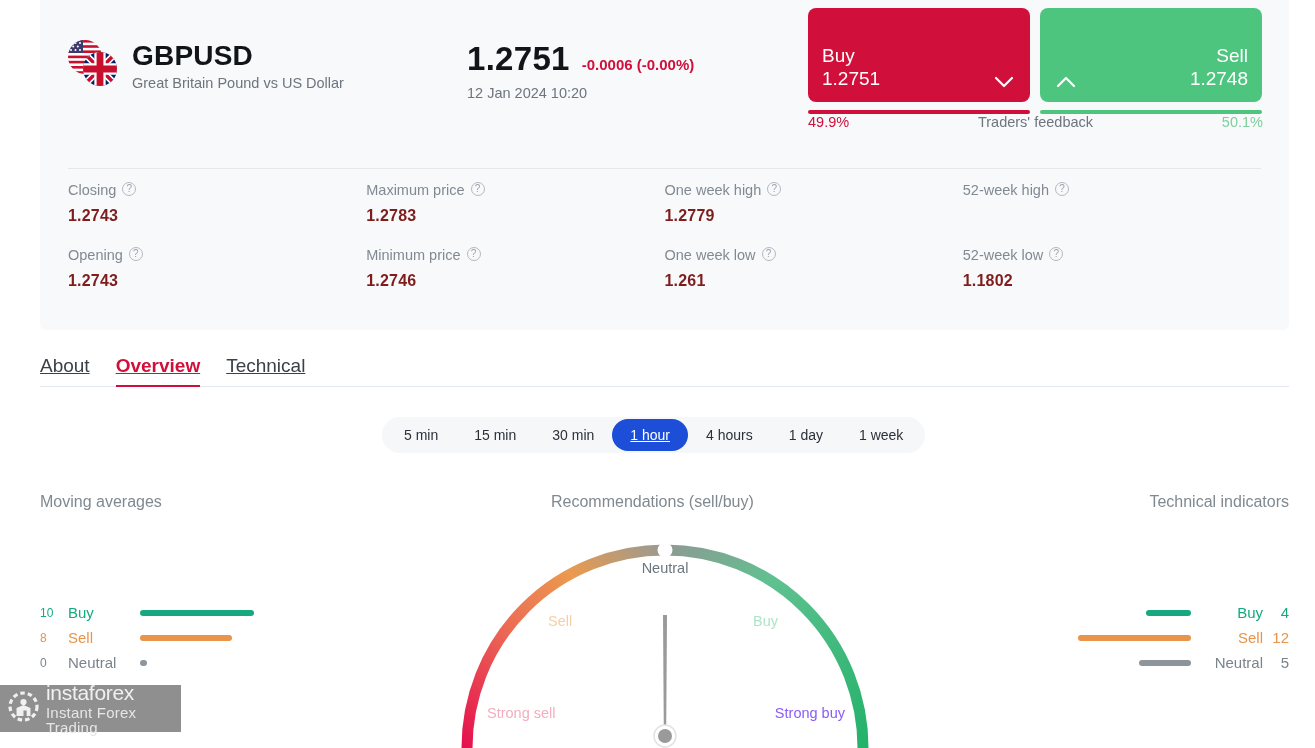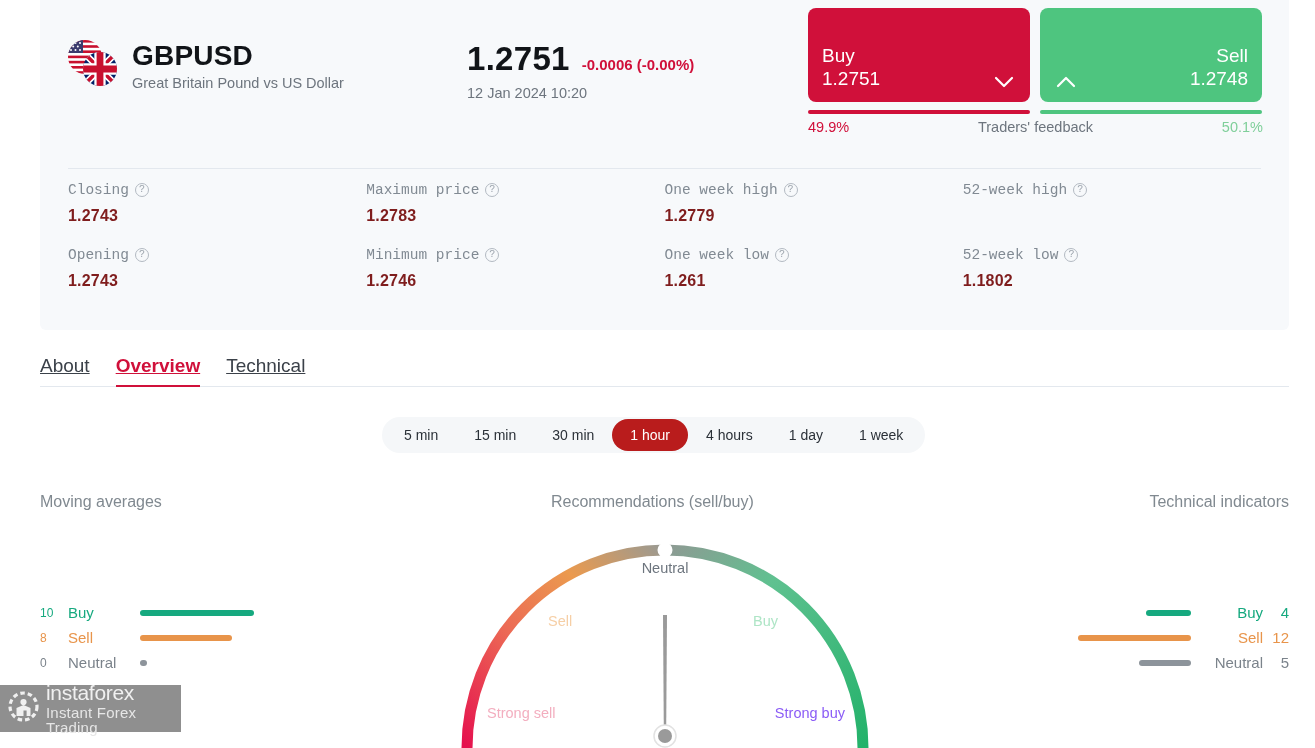--- a/index.html
+++ b/index.html
@@ -51,46 +51,46 @@
   .tbtn.sell .t-price { right: 14px; }
   .chev { position: absolute; bottom: 14px; width: 20px; height: 12px; }
   .tbtn.buy .chev { right: 16px; }
   .tbtn.sell .chev { left: 16px; }
 
   .feedback { margin-top: 8px; }
   .fb-bars { display: flex; gap: 10px; }
   .fb-bar { height: 4px; border-radius: 2px; }
   .fb-bar.red { width: 222px; background: #d0103a; }
   .fb-bar.green { width: 222px; background: #4ec57f; }
-  .fb-labels { display: flex; justify-content: space-between; align-items: center; margin-top: 5px; }
+  .fb-labels { display: flex; justify-content: space-between; align-items: center; }
   .fb-left { font-size: 14.5px; color: #d0103a; }
   .fb-mid { font-size: 14.5px; color: #6d757e; }
   .fb-right { font-size: 14.5px; color: #7fcf9a; }
 
   
   .divider { position: absolute; left: 28px; top: 168px; width: 1193px; height: 1px; background: #e3e8ee; }
   .stats { position: absolute; left: 28px; top: 182px; width: 1193px;
            display: grid; grid-template-columns: repeat(4, 1fr); row-gap: 22px; }
-  .stat-label { font-size: 14.5px; color: #818a93; display: flex; align-items: center; gap: 6px; font-family: Liberation Mono, monospace; }
+  .stat-label { font-size: 14.5px; color: #818a93; display: flex; align-items: flex-start; gap: 6px; }
   .qmark { display: inline-block; width: 14px; height: 14px; border: 1px solid #b3bac2; border-radius: 50%;
            color: #9aa2ab; font-size: 10px; line-height: 12px; text-align: center; }
   .stat-value { font-size: 16px; font-weight: bold; color: #7f1d1d; margin-top: 9px; letter-spacing: .2px; }
 
   
   .tabs { position: absolute; left: 40px; top: 355px; width: 1249px; height: 32px;
           border-bottom: 1px solid #e3e8ee; display: flex; gap: 26px; }
   .tab { font-size: 19px; color: #3b4149; cursor: pointer; padding-bottom: 9px; position: relative; text-decoration: underline; }
   .tab.active { color: #d0103a; font-weight: bold; }
   .tab.active::after { content: ""; position: absolute; left: 0; right: 0; bottom: -1px; height: 2px; background: #d0103a; }
 
   
   .periods { position: absolute; left: 382px; top: 417px; height: 36px;
              background: #f5f7f9; border-radius: 18px; display: flex; align-items: center; padding: 0 4px; }
   .per { font-size: 14px; color: #2b3138; padding: 8px 18px; border-radius: 16px; cursor: pointer; white-space: nowrap; }
-  .per.active { background: #b91c1c; color: #ffffff; }
+  .per.active { background: #1d4ed8; color: #ffffff; text-decoration: underline; }
 
   
   .section-title { position: absolute; font-size: 16px; color: #808990; }
   .t-ma { left: 40px; top: 493px; }
   .t-rec { left: 551px; top: 493px; }
   .t-ti { left: auto; right: 26px; top: 493px; }
 
   .ma-panel { position: absolute; left: 40px; top: 600px; width: 290px; }
   .ma-row { display: flex; align-items: center; height: 25px; }
   .ma-num { width: 28px; font-size: 12px; }

